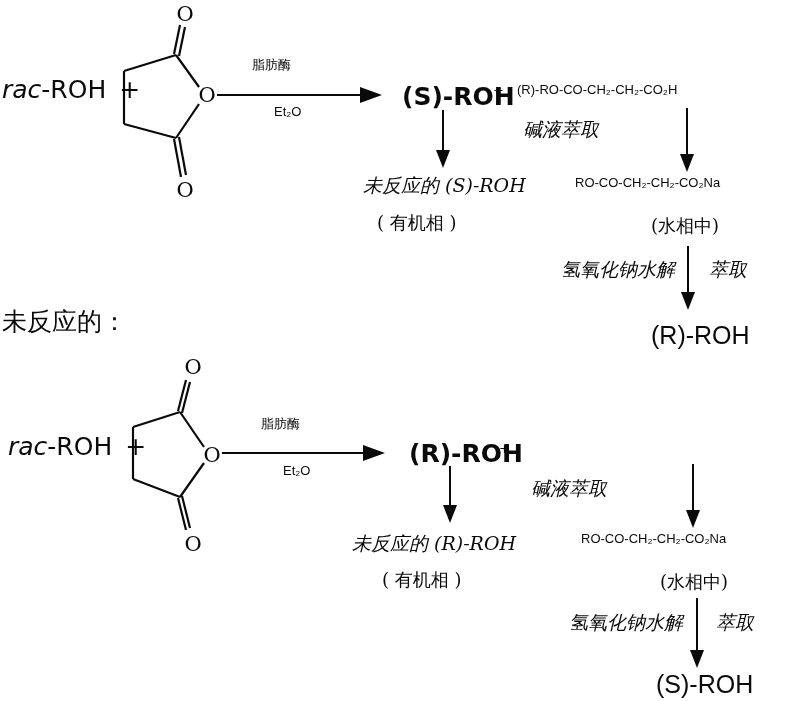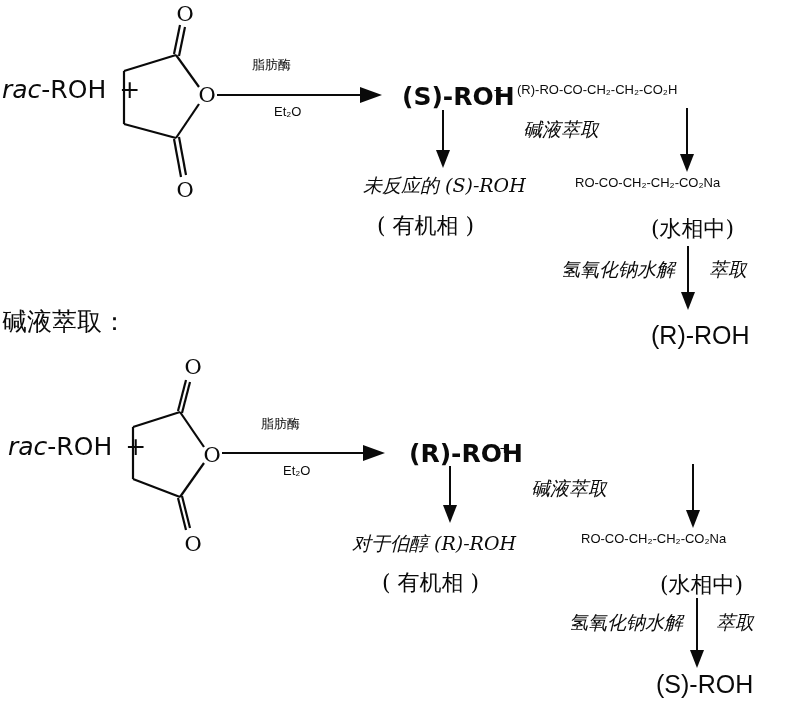--- a/index.html
+++ b/index.html
@@ -11,21 +11,21 @@
     overflow:hidden;
   }
   #art{position:absolute;left:0;top:0;}
   .t{position:absolute;white-space:nowrap;line-height:1.05;color:#0a0a0a;}
   .serif{font-family:Liberation Sans, sans-serif;}
   .sans{font-family:"DejaVu Sans","Liberation Sans",sans-serif;}
   .cjk{font-family:"DejaVu Serif","Liberation Serif",serif;}
   .f21{font-size:25px;}
   .f20{font-size:13px;text-align:center;}
   .f19{font-size:19px;font-style:italic;}
-  .f18{font-size:22px;}
+  .f18{font-size:18px;}
   .bold{font-weight:bold;}
   .plus-gap{margin-left:13px;}
   svg line{stroke:#0a0a0a;stroke-width:2.2;}
   svg .arrowline{stroke-width:2;}
   svg polygon{fill:#0a0a0a;stroke:none;}
   svg text{fill:#0a0a0a;font-family:"DejaVu Serif","Liberation Serif",serif;font-size:21px;text-anchor:middle;}
 </style>
 </head>
 <body>
 
@@ -116,34 +116,34 @@
   <div class="t serif f20" style="left:575px;top:176px;">RO-CO-CH₂-CH₂-CO₂Na</div>
 
   <div class="t cjk f18" style="left:377px;top:214px;">( 有机相 )</div>
   <div class="t cjk f18" style="left:651px;top:217px;">(水相中)</div>
 
   <div class="t cjk f19" style="left:561px;top:260px;">氢氧化钠水解</div>
   <div class="t cjk f19" style="left:709px;top:260px;">萃取</div>
 
   <div class="t serif f21" style="left:651px;top:322px;">(R)-ROH</div>
 
-  <div class="t cjk f21" style="left:2px;top:309px;">碱液萃取：</div>
+  <div class="t cjk f21" style="left:2px;top:309px;">未反应的：</div>
 
   <div class="t sans f21" style="left:8px;top:434px;">
     <i>rac</i><span>-ROH</span><span class="plus-gap">+</span>
   </div>
   <div class="t cjk f20" style="left:261px;top:417px;">脂肪酶</div>
   <div class="t serif f20" style="left:283px;top:464px;">Et₂O</div>
 
   <div class="t sans f21 bold" style="left:409px;top:441px;">(R)-ROH</div>
   <div class="t sans f20" style="left:499px;top:442px;">+</div>
 
   <div class="t cjk f19" style="left:531px;top:479px;">碱液萃取</div>
 
-  <div class="t cjk f19" style="left:352px;top:534px;">对于伯醇 (R)-ROH</div>
+  <div class="t cjk f19" style="left:352px;top:534px;">未反应的 (R)-ROH</div>
   <div class="t serif f20" style="left:581px;top:532px;">RO-CO-CH₂-CH₂-CO₂Na</div>
 
   <div class="t cjk f18" style="left:382px;top:571px;">( 有机相 )</div>
   <div class="t cjk f18" style="left:660px;top:573px;">(水相中)</div>
 
   <div class="t cjk f19" style="left:569px;top:613px;">氢氧化钠水解</div>
   <div class="t cjk f19" style="left:716px;top:613px;">萃取</div>
 
   <div class="t serif f21" style="left:656px;top:671px;">(S)-ROH</div>
 

